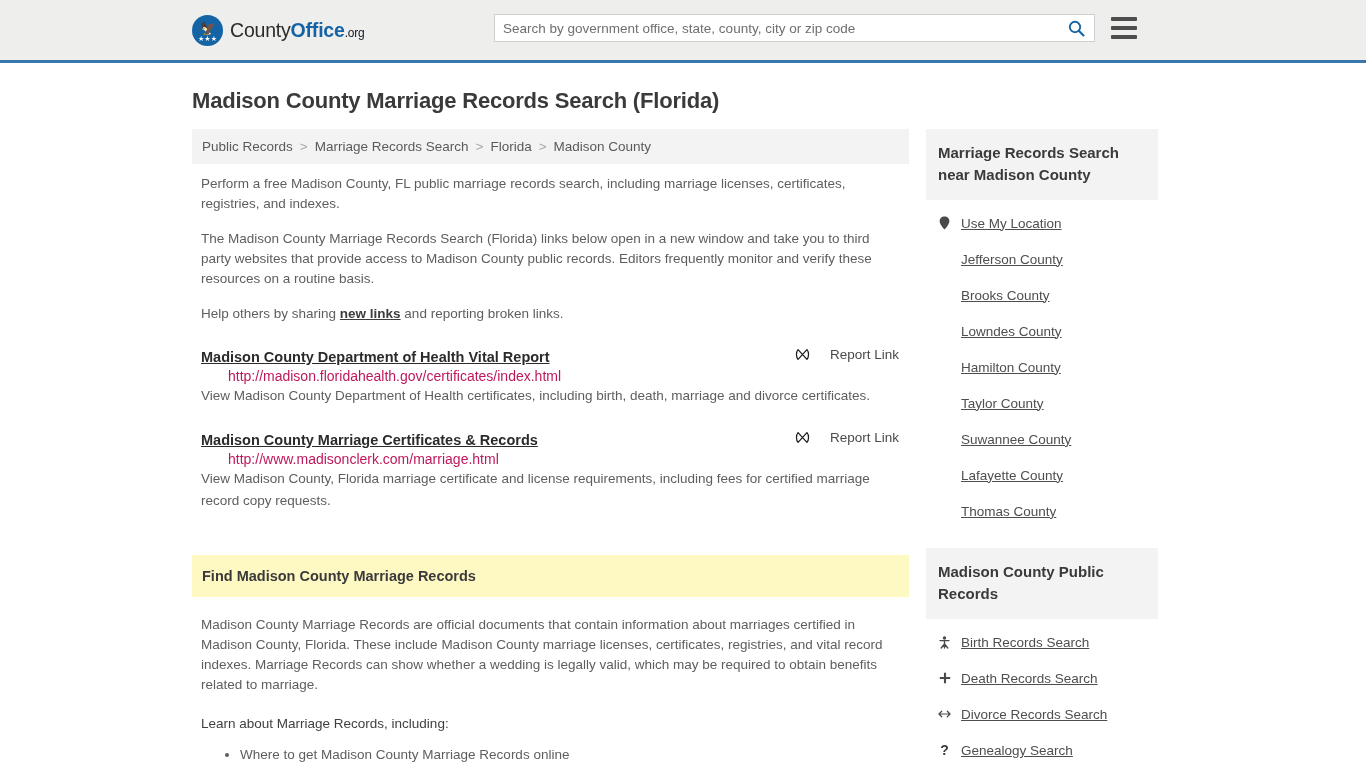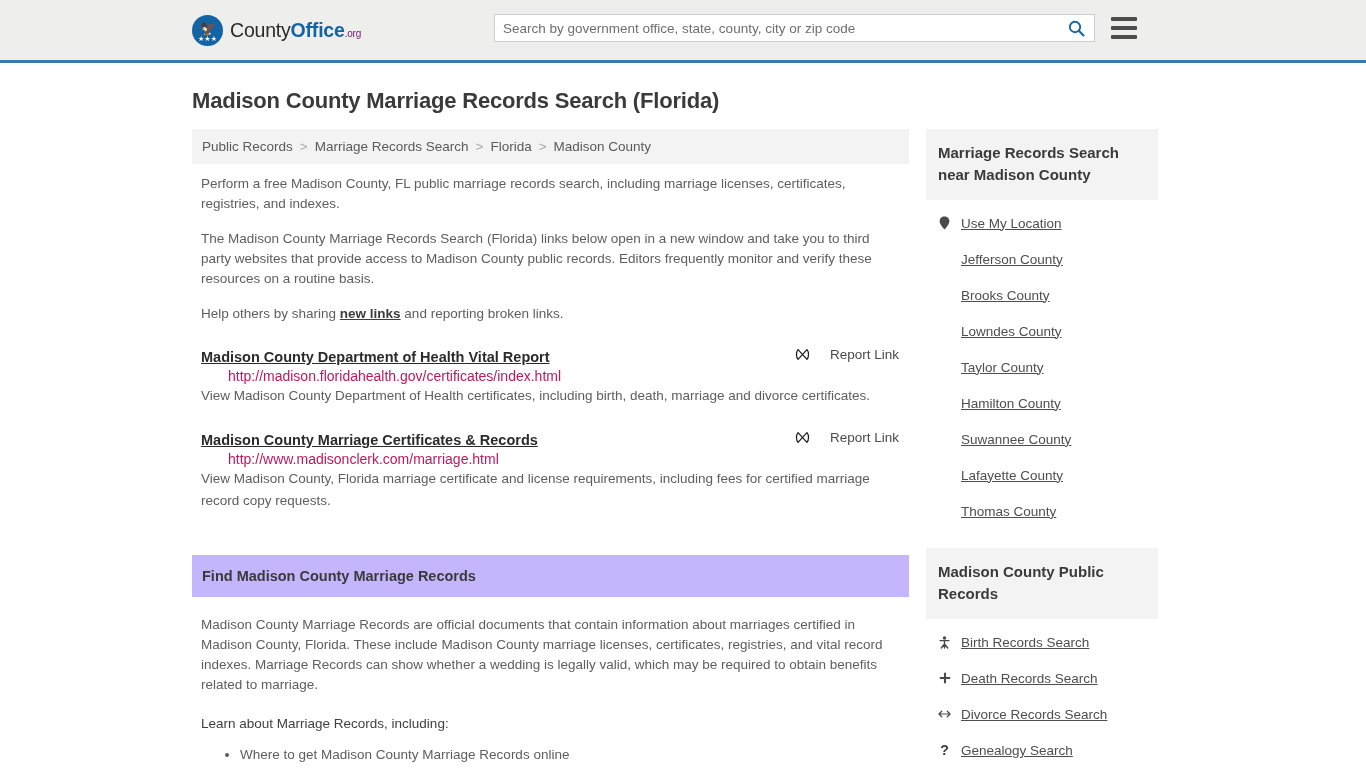--- a/index.html
+++ b/index.html
@@ -55,21 +55,21 @@
     letter-spacing: 0px;
   }
   .logo-text {
     font-size: 19.5px;
     color: #2b2b2b;
     letter-spacing: -0.2px;
     white-space: nowrap;
   }
   .logo-text .accent { color: #1464a5; font-weight: bold; }
   .logo-text .bold1 { font-weight: normal; }
-  .logo-text .tld { font-size: 10px; color: #701a75; }
+  .logo-text .tld { font-size: 12px; color: #0f172a; }
 
   .search-wrap {
     position: absolute;
     left: 494px;
     top: 18px;
     width: 645px;
     height: 20px;
     display: flex;
     align-items: center;
   }
@@ -212,21 +212,21 @@
   .result-desc {
     font-size: 13.5px;
     line-height: 22px;
     color: #5e5e5e;
     margin-top: 1px;
     max-width: 712px;
   }
 
   
   .section-band {
-    background: #c4b5fd;
+    background: #fef9c3;
     padding: 13px 10px;
     margin-top: 43px;
     font-size: 14.5px;
     font-weight: bold;
     color: #3a3a3a;
   }
   .section-body p {
     font-size: 13.5px;
     line-height: 20px;
     color: #5e5e5e;
@@ -411,25 +411,25 @@
           <li>
             <span class="side-ico"></span>
             <a>Brooks County</a>
           </li>
           <li>
             <span class="side-ico"></span>
             <a>Lowndes County</a>
           </li>
           <li>
             <span class="side-ico"></span>
+            <a>Hamilton County</a>
+          </li>
+          <li>
+            <span class="side-ico"></span>
             <a>Taylor County</a>
-          </li>
-          <li>
-            <span class="side-ico"></span>
-            <a>Hamilton County</a>
           </li>
           <li>
             <span class="side-ico"></span>
             <a>Suwannee County</a>
           </li>
           <li>
             <span class="side-ico"></span>
             <a>Lafayette County</a>
           </li>
           <li>

